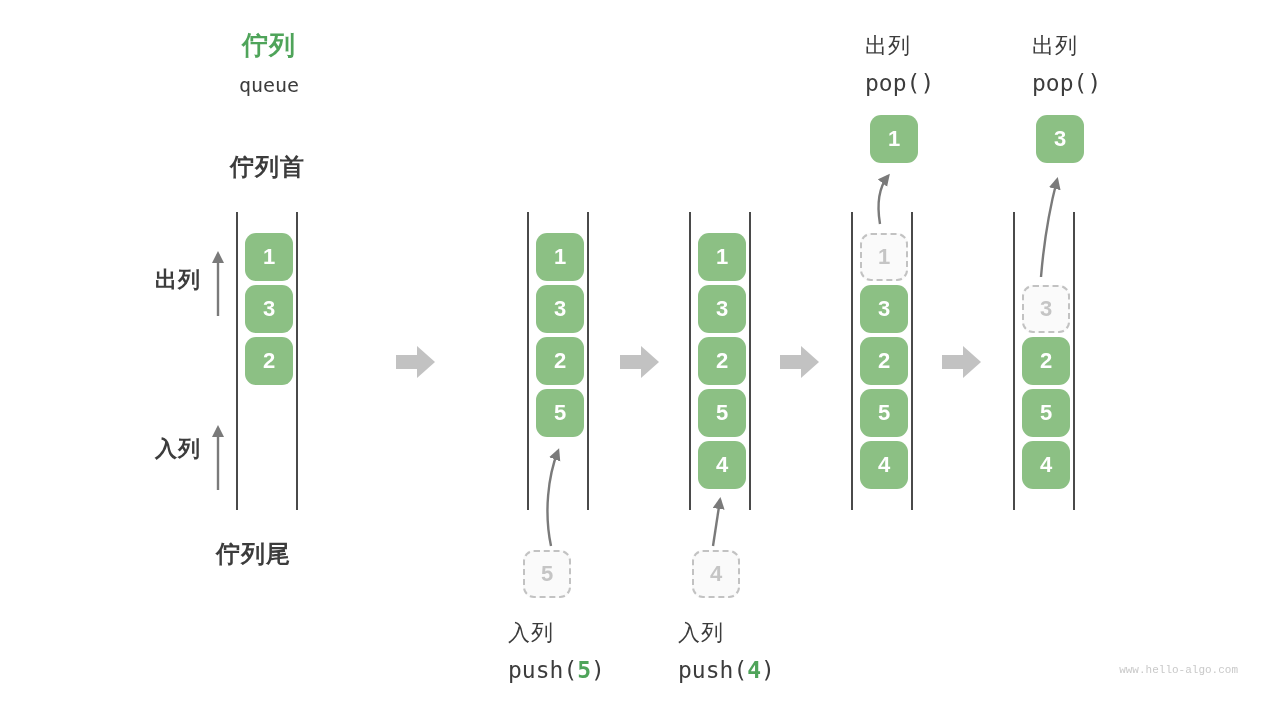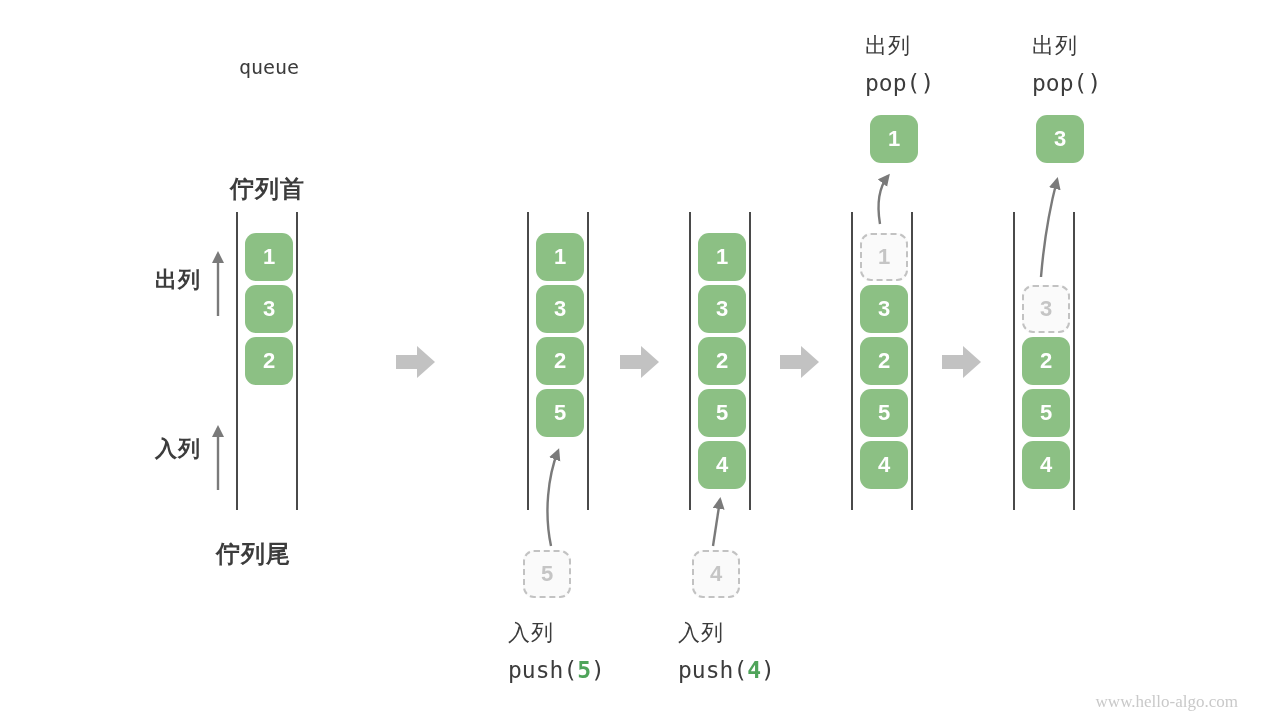--- a/index.html
+++ b/index.html
@@ -18,25 +18,25 @@
   *{margin:0;padding:0;box-sizing:border-box;}
   html,body{width:1280px;height:720px;}
   body{font-family:"Liberation Sans",sans-serif;background:#FFFFFF;overflow:hidden;}
   .stage{position:relative;width:1280px;height:720px;background:#FFFFFF;}
 
   .mono{font-family:"DejaVu Sans Mono",monospace;}
 
   
   .title-block{position:absolute;left:189px;top:28px;width:160px;text-align:center;}
   .title-zh{font-size:26px;font-weight:bold;color:var(--title-green);letter-spacing:1px;}
-  .title-en{font-family:"DejaVu Sans Mono",monospace;font-size:20px;color:var(--text-dark);margin-top:27px;}
+  .title-en{font-family:"DejaVu Sans Mono",monospace;font-size:20px;color:var(--text-dark);margin-top:10px;}
 
   
   .endpoint-label{position:absolute;font-size:24px;font-weight:bold;color:var(--text-dark);letter-spacing:1px;}
-  .front-label{left:230px;top:173px;}
+  .front-label{left:230px;top:151px;}
   .rear-label{left:216px;top:538px;}
 
   
   .legend-label{position:absolute;font-size:22px;font-weight:bold;color:var(--text-dark);letter-spacing:1px;}
   .legend-dequeue{left:155px;top:265px;}
   .legend-enqueue{left:155px;top:434px;}
 
   
   .track{position:absolute;top:212px;width:62px;height:298px;
          border-left:2px solid var(--rail);border-right:2px solid var(--rail);}
@@ -76,29 +76,30 @@
   .op-push-b{left:678px;top:618px;}
 
   
   .block-arrow{position:absolute;top:345px;width:40px;height:34px;}
   .block-arrow svg{display:block;}
   .ba-1{left:396px;}.ba-2{left:620px;}.ba-3{left:780px;}.ba-4{left:942px;}
 
   
   .arrow-layer{position:absolute;left:0;top:0;width:1280px;height:720px;pointer-events:none;}
 
-  .watermark{position:absolute;right:42px;top:692px;font-family:Liberation Serif, serif;
-        font-size:17px;color:var(--watermark);}
+  .watermark{position:absolute;right:42px;top:664px;font-family:Liberation Mono, monospace;
+        font-size:11px;color:var(--watermark);}
 </style>
 </head>
 <body>
 
 <div class="stage">
 
   <div class="title-block">
+    <div class="title-zh">佇列</div>
     <div class="title-en">queue</div>
   </div>
 
   <div class="endpoint-label front-label">佇列首</div>
   <div class="endpoint-label rear-label">佇列尾</div>
 
   <div class="legend-label legend-dequeue">出列</div>
   <div class="legend-label legend-enqueue">入列</div>
 
   <div class="track track-1">

